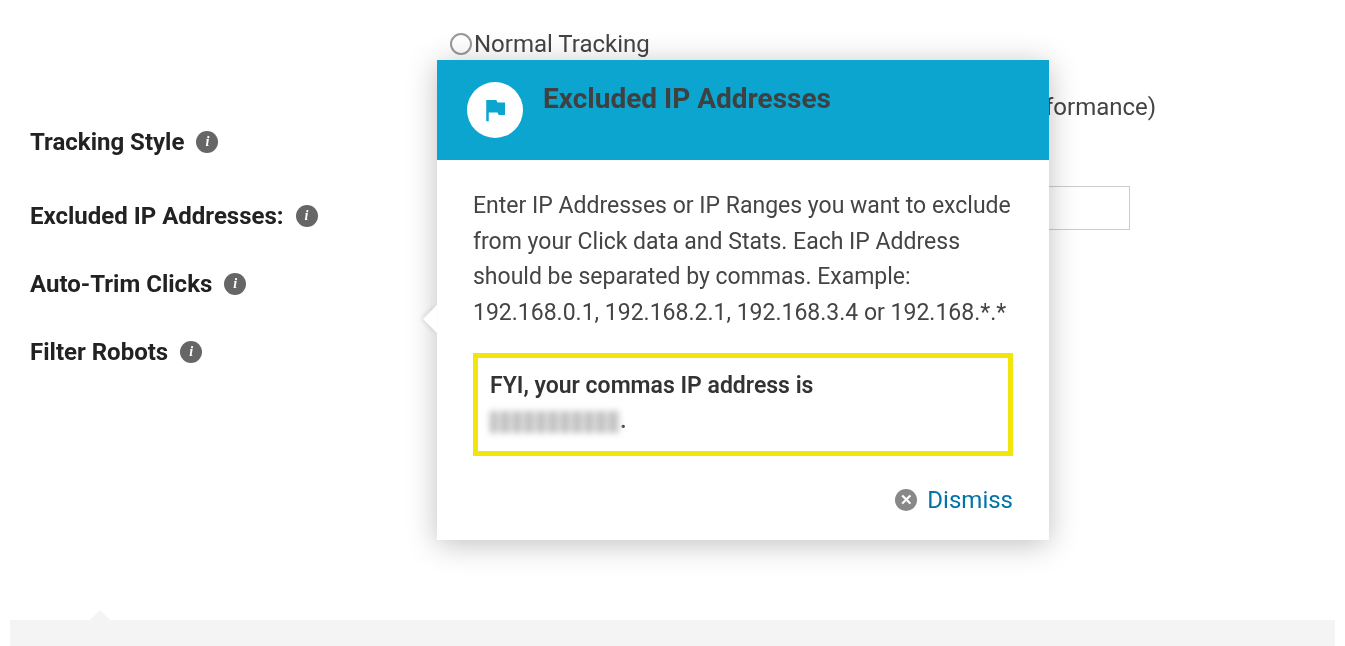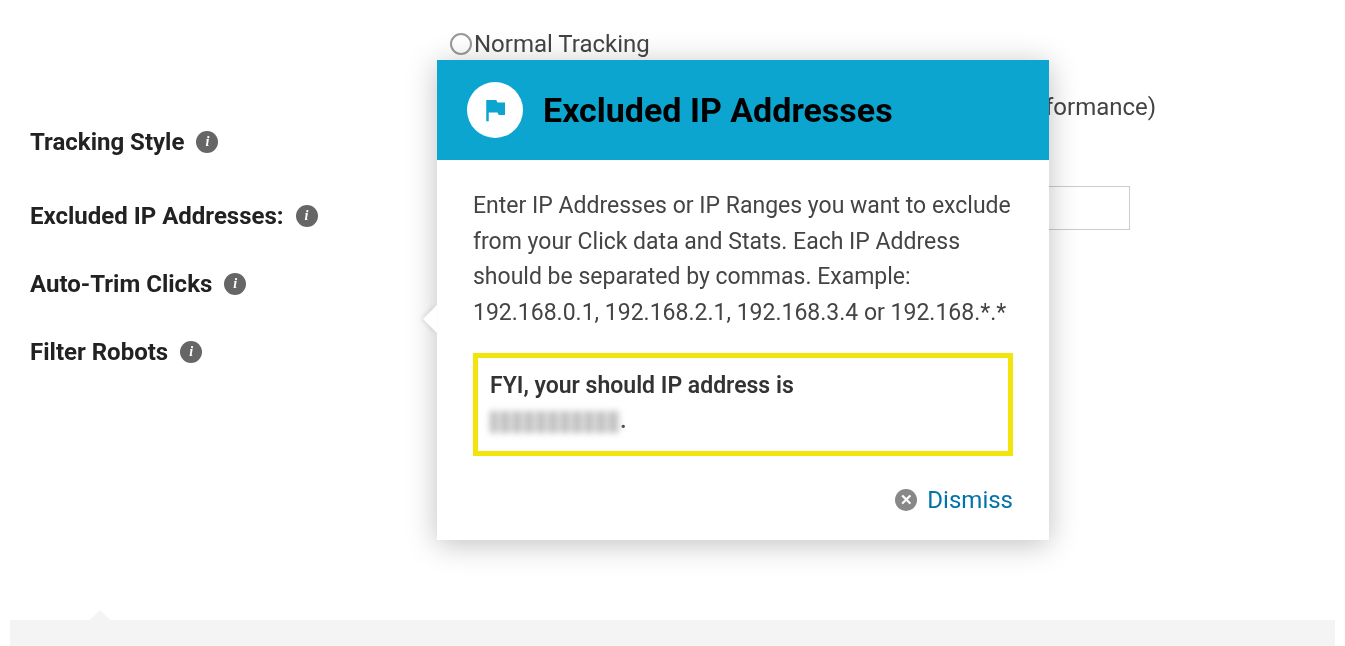--- a/index.html
+++ b/index.html
@@ -68,26 +68,25 @@
       position: absolute;
       left: 437px;
       top: 60px;
       width: 612px;
       background: #fff;
       box-shadow: 0 4px 28px rgba(0,0,0,0.25);
       z-index: 100;
     }
     .tooltip-header {
       background: #0ba5cf;
-      color: #000000;
-      display: flex;
-      align-items: center;
+      color: #404040;
+      display: flex;
       gap: 20px;
       padding: 22px 30px;
-      font-size: 34px;
+      font-size: 28px;
       font-weight: 700;
     }
     .flag-circle {
       width: 56px; height: 56px;
       border-radius: 50%;
       background: #fff;
       display: flex;
       align-items: center;
       justify-content: center;
       flex-shrink: 0;
@@ -220,21 +219,21 @@
       <span class="flag-circle">
         <svg width="30" height="30" viewBox="0 0 24 24" fill="#0ba5cf">
             <path d="M5 3v18h2v-7h7l1 2h5V6h-6l-1-2H5z"></path>
           </svg>
       </span>
       <span>Excluded IP Addresses</span>
     </div>
     <div class="tooltip-body">
       <div>Enter IP Addresses or IP Ranges you want to exclude from your Click data and Stats. Each IP Address should be separated by commas. Example: 192.168.0.1, 192.168.2.1, 192.168.3.4 or 192.168.*.*</div>
       <div class="highlight-box">
-        <span>FYI, your should IP address is</span>
+        <span>FYI, your commas IP address is</span>
         <br>
         <span class="blurred-ip"></span><span>.</span>
       </div>
     </div>
     <div class="tooltip-footer">
       <a class="dismiss-link">
         <span class="dismiss-x">✕</span>
         <span>Dismiss</span>
       </a>
     </div>

